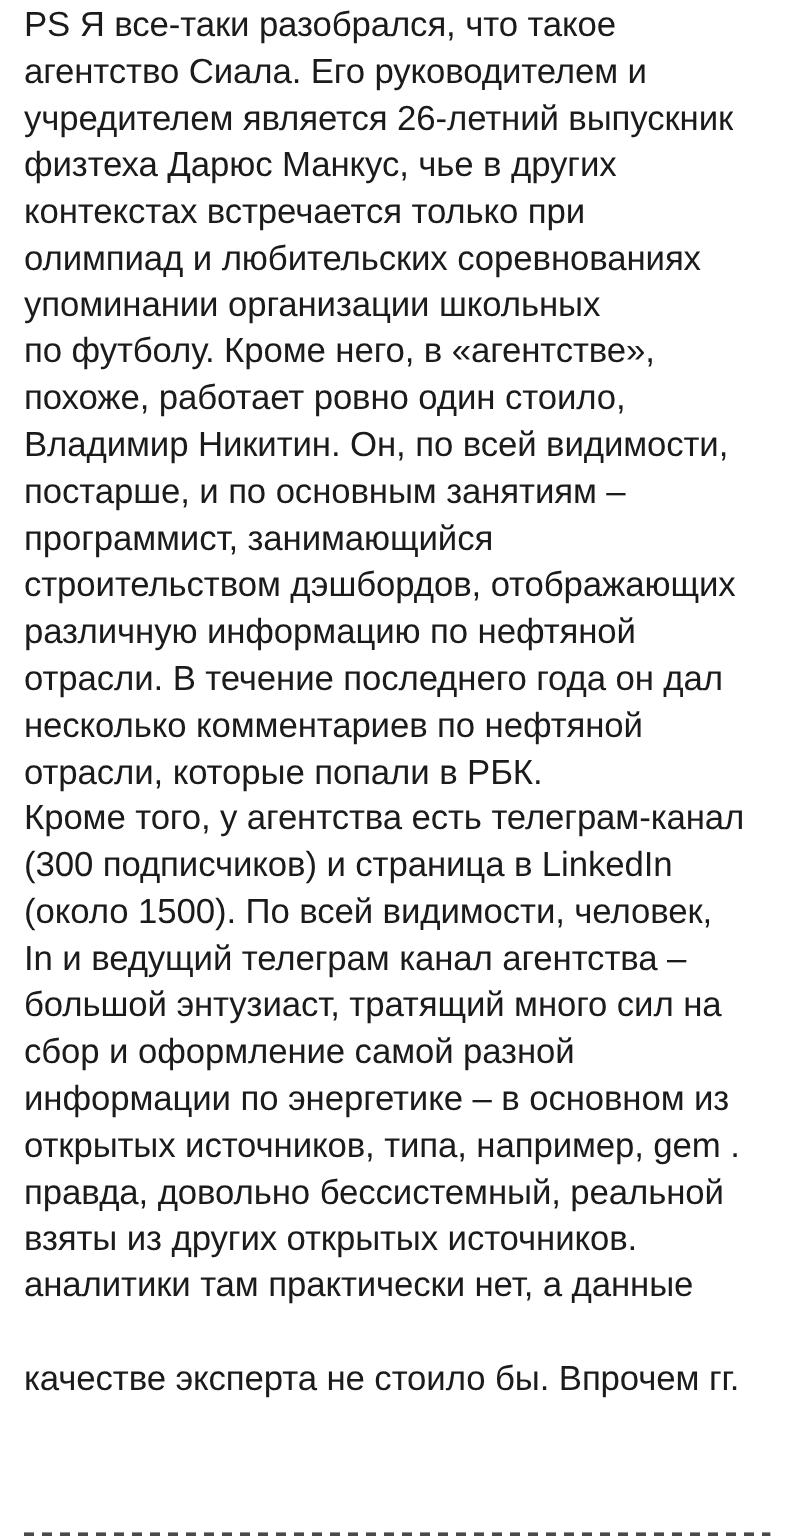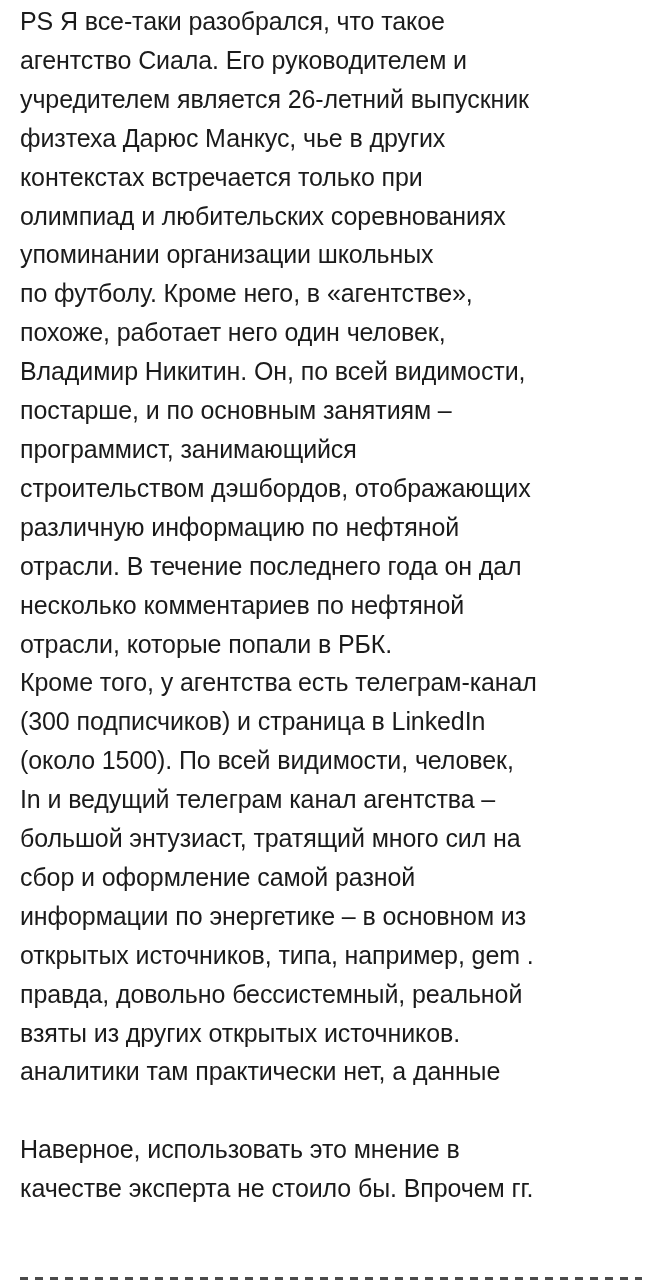--- a/index.html
+++ b/index.html
@@ -11,21 +11,21 @@
     width: 665px;
     height: 1280px;
     overflow: hidden;
   }
   .page {
     position: relative;
     width: 665px;
     height: 1280px;
     box-sizing: border-box;
     font-family: "Liberation Sans", sans-serif;
-    font-size: 25px;
+    font-size: 29px;
     line-height: 38.9px;
     font-weight: 400;
   }
   .blocks {
     padding: 2px 4px 0 20px;
   }
   .block { margin: 0; }
   .block.gap-before { margin-top: 38.9px; }
   .line {
     white-space: nowrap;
@@ -53,21 +53,21 @@
   <div class="blocks">
       <div class="block">
         <div class="line">PS Я все-таки разобрался, что такое</div>
         <div class="line">агентство Сиала. Его руководителем и</div>
         <div class="line">учредителем является 26-летний выпускник</div>
         <div class="line">физтеха Дарюс Манкус, чье в других</div>
         <div class="line">контекстах встречается только при</div>
         <div class="line">олимпиад и любительских соревнованиях</div>
         <div class="line">упоминании организации школьных</div>
         <div class="line">по футболу. Кроме него, в «агентстве»,</div>
-        <div class="line">похоже, работает него один человек,</div>
+        <div class="line">похоже, работает ровно один стоило,</div>
         <div class="line">Владимир Никитин. Он, по всей видимости,</div>
         <div class="line">постарше, и по основным занятиям –</div>
         <div class="line">программист, занимающийся</div>
         <div class="line">строительством дэшбордов, отображающих</div>
         <div class="line">различную информацию по нефтяной</div>
         <div class="line">отрасли. В течение последнего года он дал</div>
         <div class="line">несколько комментариев по нефтяной</div>
         <div class="line">отрасли, которые попали в РБК.</div>
       </div>
       <div class="block">
@@ -77,18 +77,17 @@
         <div class="line">In и ведущий телеграм канал агентства –</div>
         <div class="line">большой энтузиаст, тратящий много сил на</div>
         <div class="line">сбор и оформление самой разной</div>
         <div class="line">информации по энергетике – в основном из</div>
         <div class="line">открытых источников, типа, например, gem .</div>
         <div class="line">правда, довольно бессистемный, реальной</div>
         <div class="line">взяты из других открытых источников.</div>
         <div class="line">аналитики там практически нет, а данные</div>
       </div>
       <div class="block gap-before">
-        <div class="line">Наверное, использовать это мнение в</div>
         <div class="line">качестве эксперта не стоило бы. Впрочем гг.</div>
       </div>
     </div>
   <div class="clipped-line" style="display: block;"></div>
 </div>
 
 </body></html>

